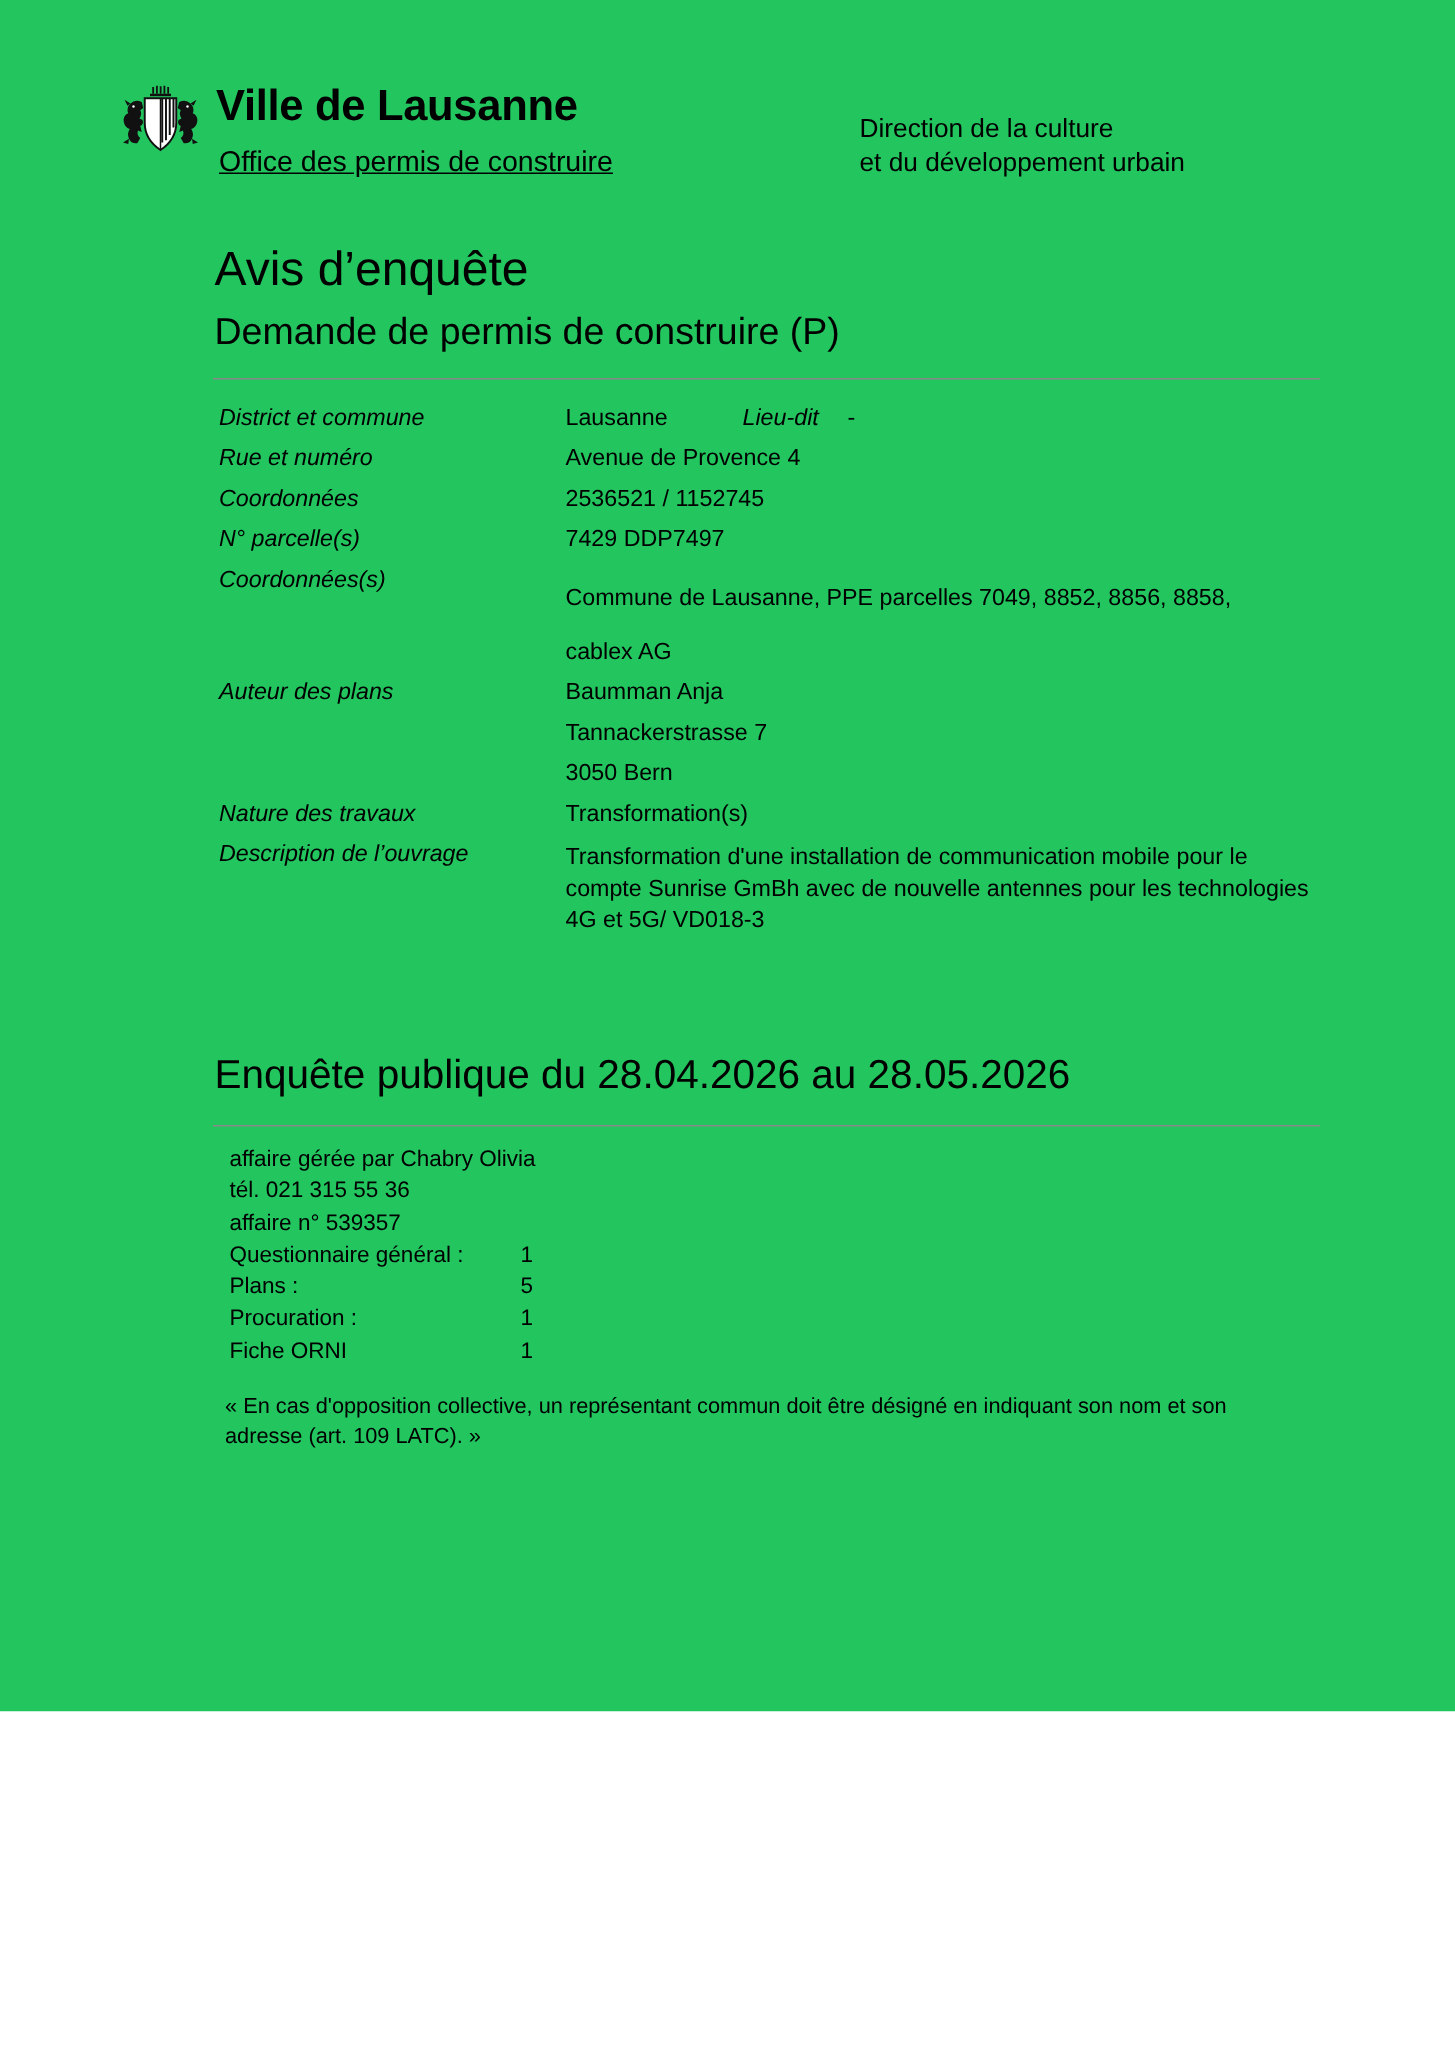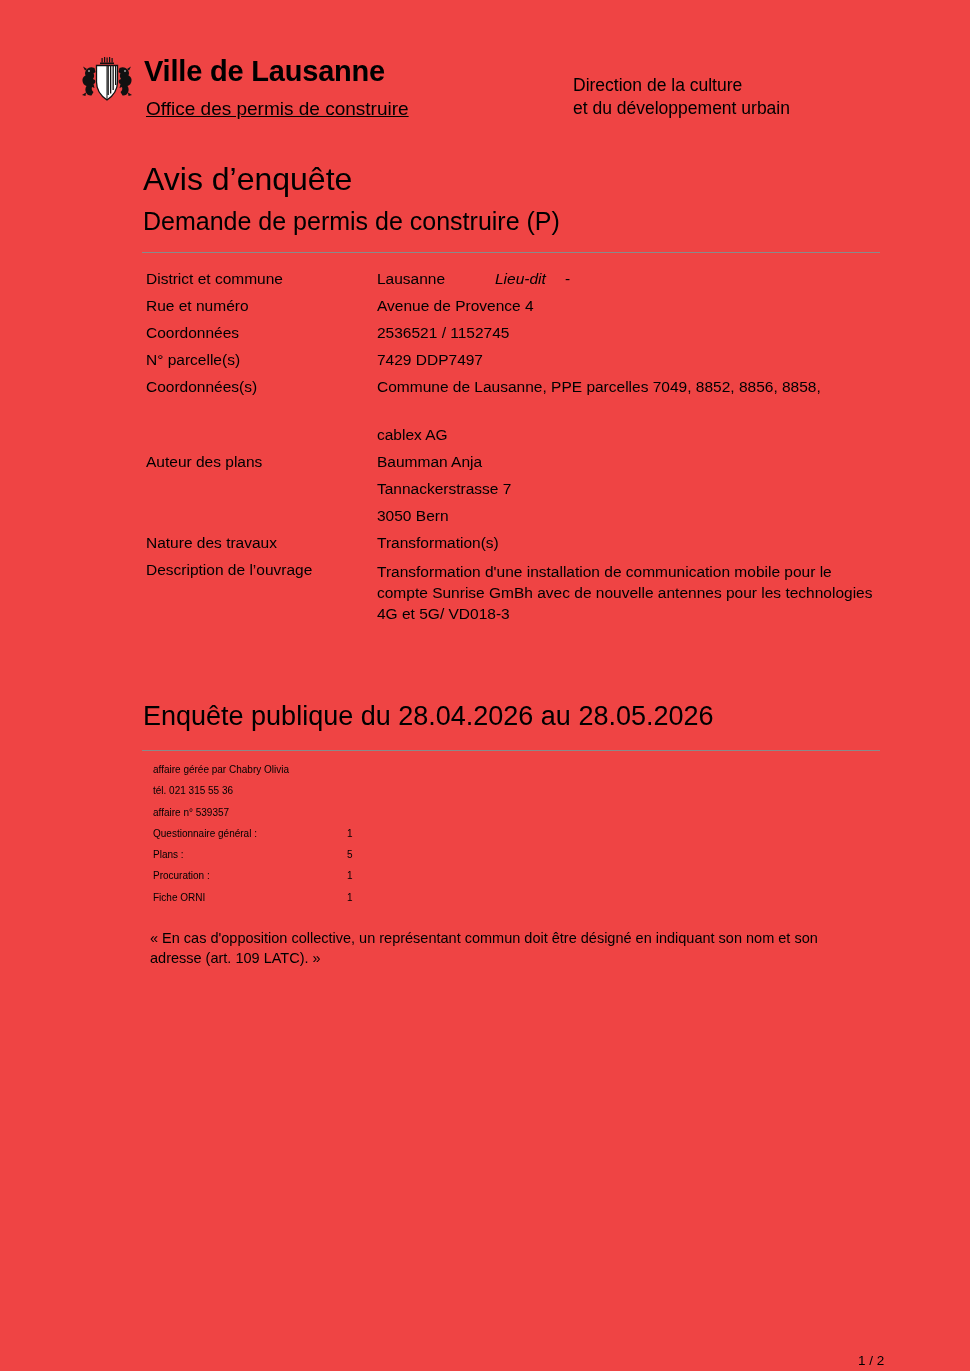--- a/index.html
+++ b/index.html
@@ -7,22 +7,22 @@
     padding: 0;
     background: #ffffff;
   }
   body {
     font-family: "Liberation Sans", sans-serif;
     color: #000000;
   }
   .page {
     position: relative;
     width: 970px;
-    height: 1371px;
-    background: #ef4444;
+    height: 1141px;
+    background: #22c55e;
     overflow: hidden;
   }
 
   
   .header {
     position: absolute;
     left: 0;
     top: 0;
     width: 970px;
     height: 140px;
@@ -104,20 +104,21 @@
     font-size: 15.5px;
   }
   .info-row {
     position: relative;
     min-height: 27px;
   }
   .info-label {
     position: absolute;
     left: 0;
     top: 0;
+    font-style: italic;
     white-space: nowrap;
   }
   .info-value {
     position: absolute;
     left: 231px;
     top: 0;
     white-space: nowrap;
   }
   .lieu-label {
     position: absolute;
@@ -131,21 +132,21 @@
     left: 419px;
     top: 0;
     white-space: nowrap;
   }
   .owner-wrap {
     position: relative;
   }
   .owner-line1 {
     position: absolute;
     left: 231px;
-    top: 0;
+    top: 12px;
     white-space: nowrap;
   }
   .owner-line2 {
     position: absolute;
     left: -4px;
     top: 21px;
     white-space: nowrap;
   }
   .desc-value {
     position: absolute;
@@ -163,21 +164,21 @@
     font-size: 27px;
     line-height: 33px;
     white-space: nowrap;
   }
 
   
   .details {
     position: absolute;
     left: 153px;
     top: 764px;
-    font-size: 10px;
+    font-size: 15px;
     width: 420px;
   }
   .details-line {
     position: relative;
     height: 21.3px;
     white-space: nowrap;
   }
   .details-count {
     position: absolute;
     left: 194px;

